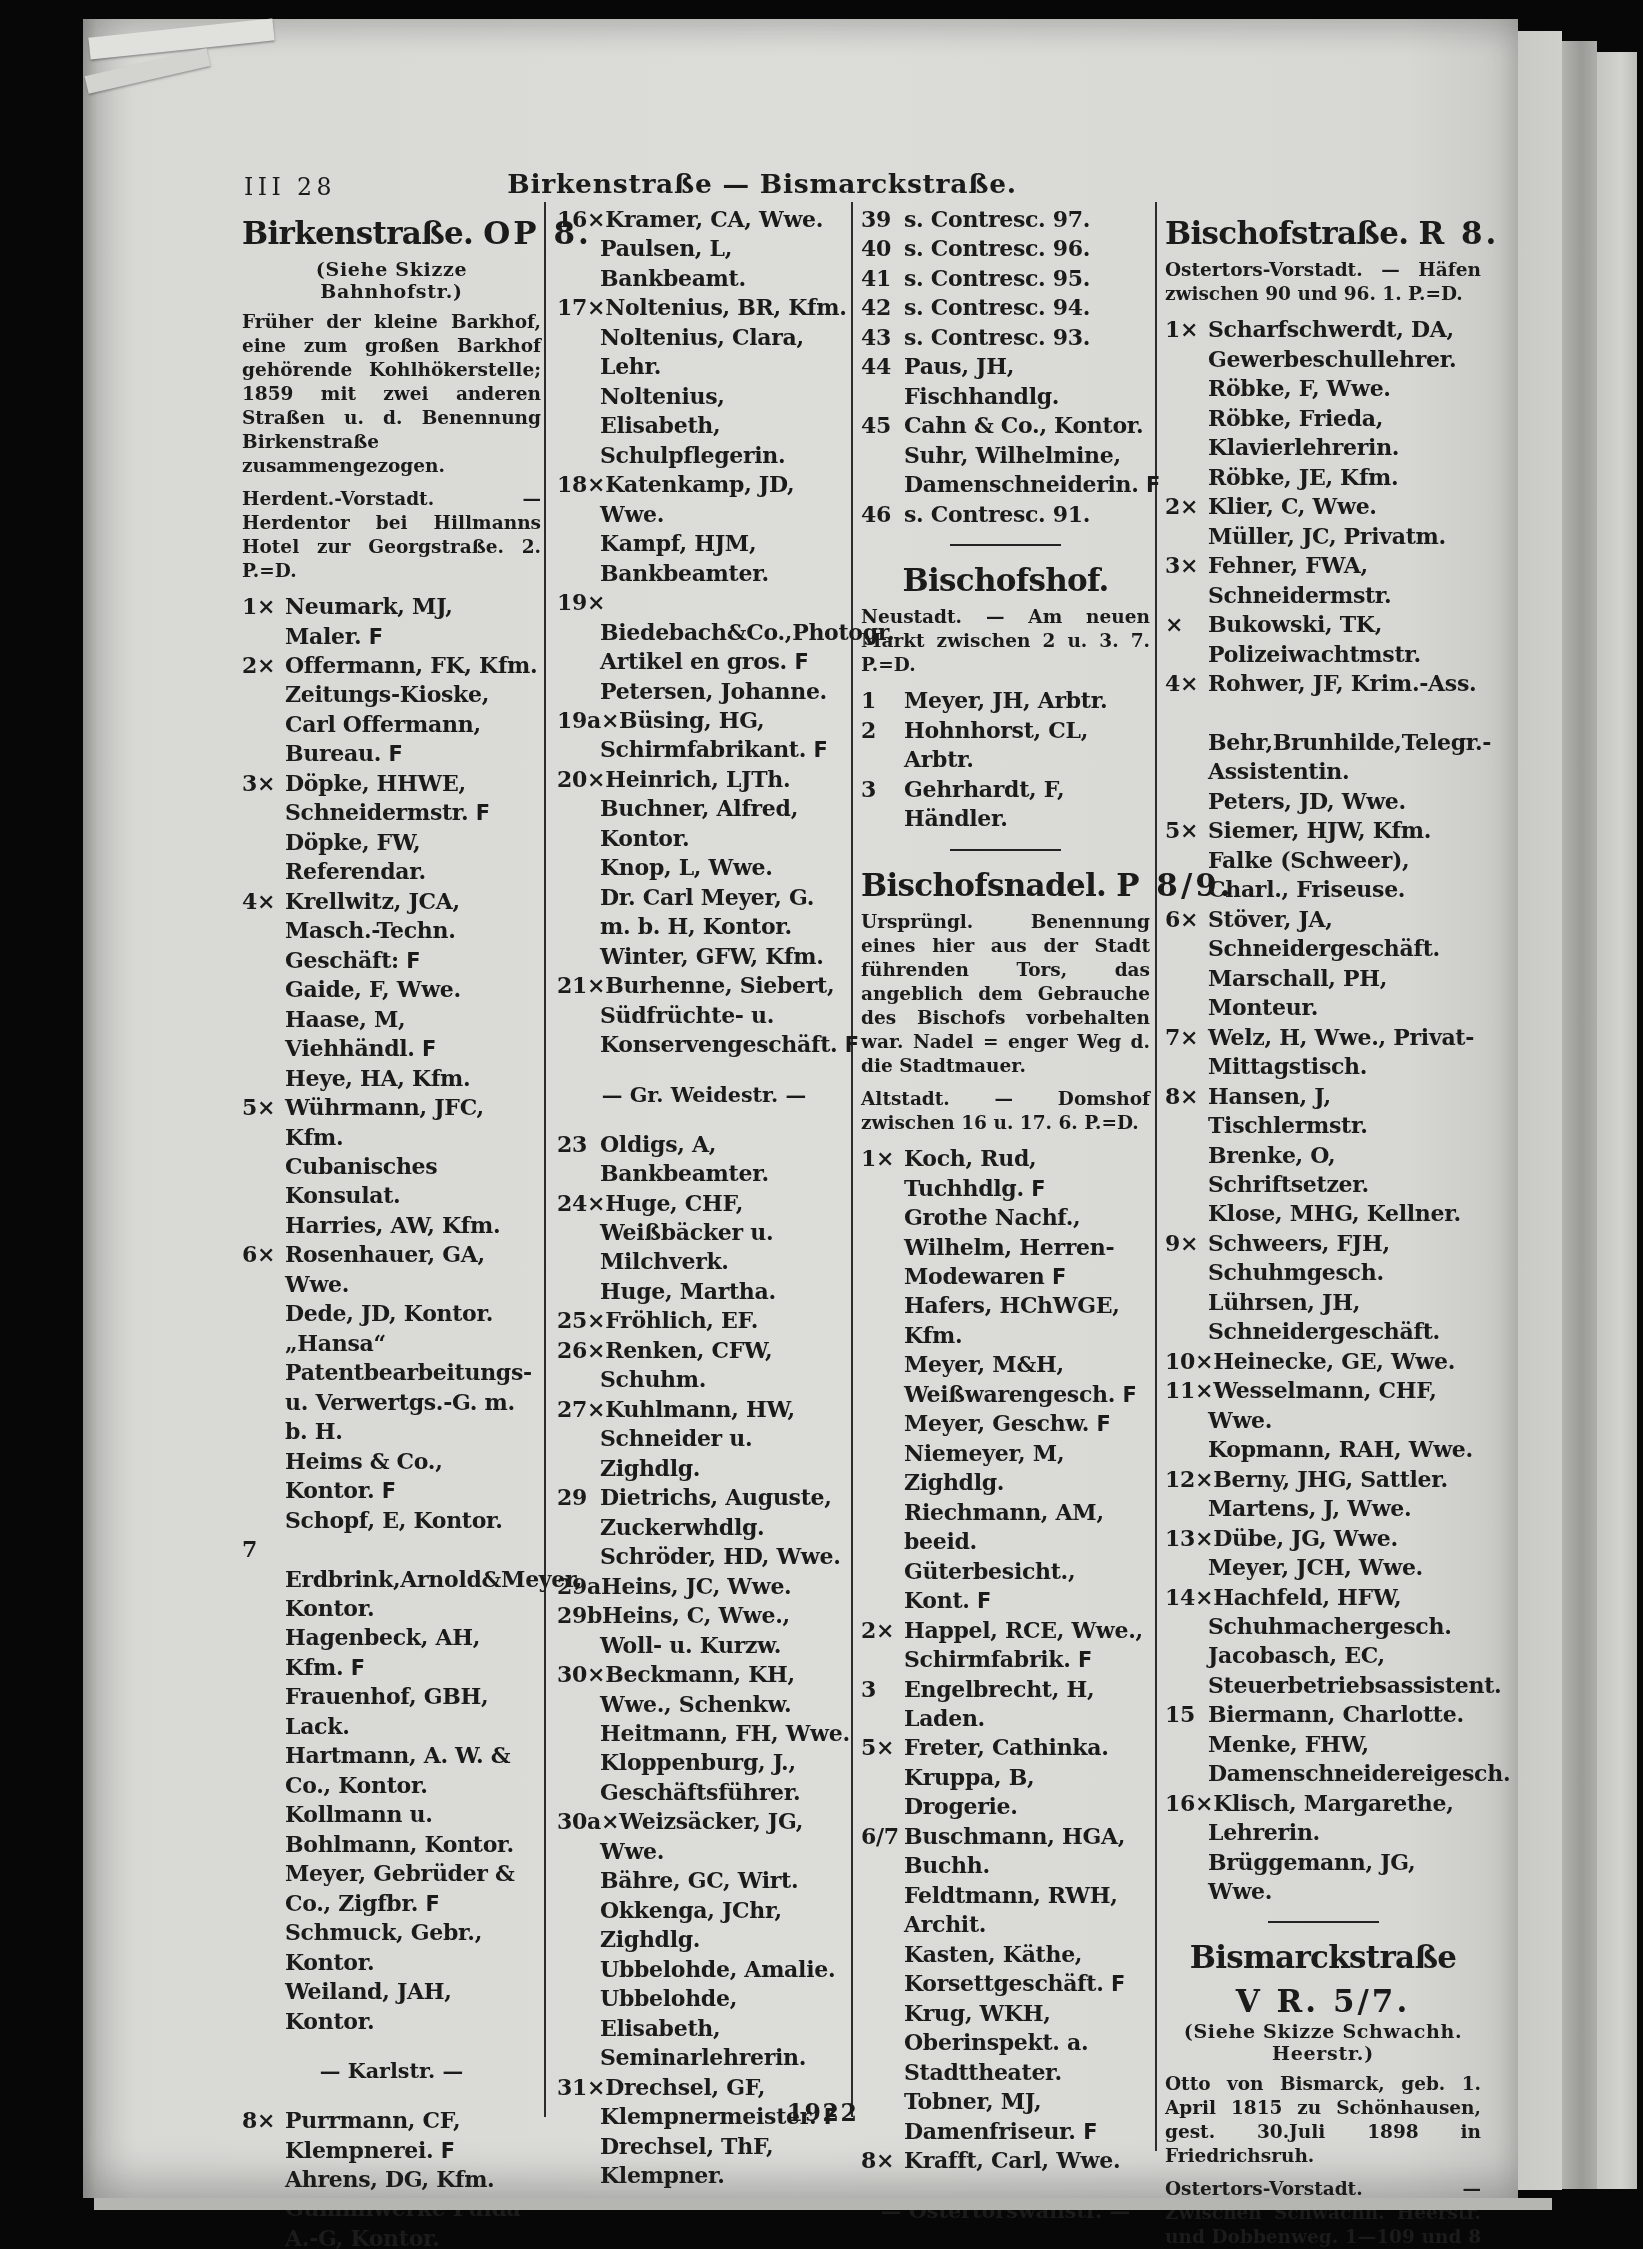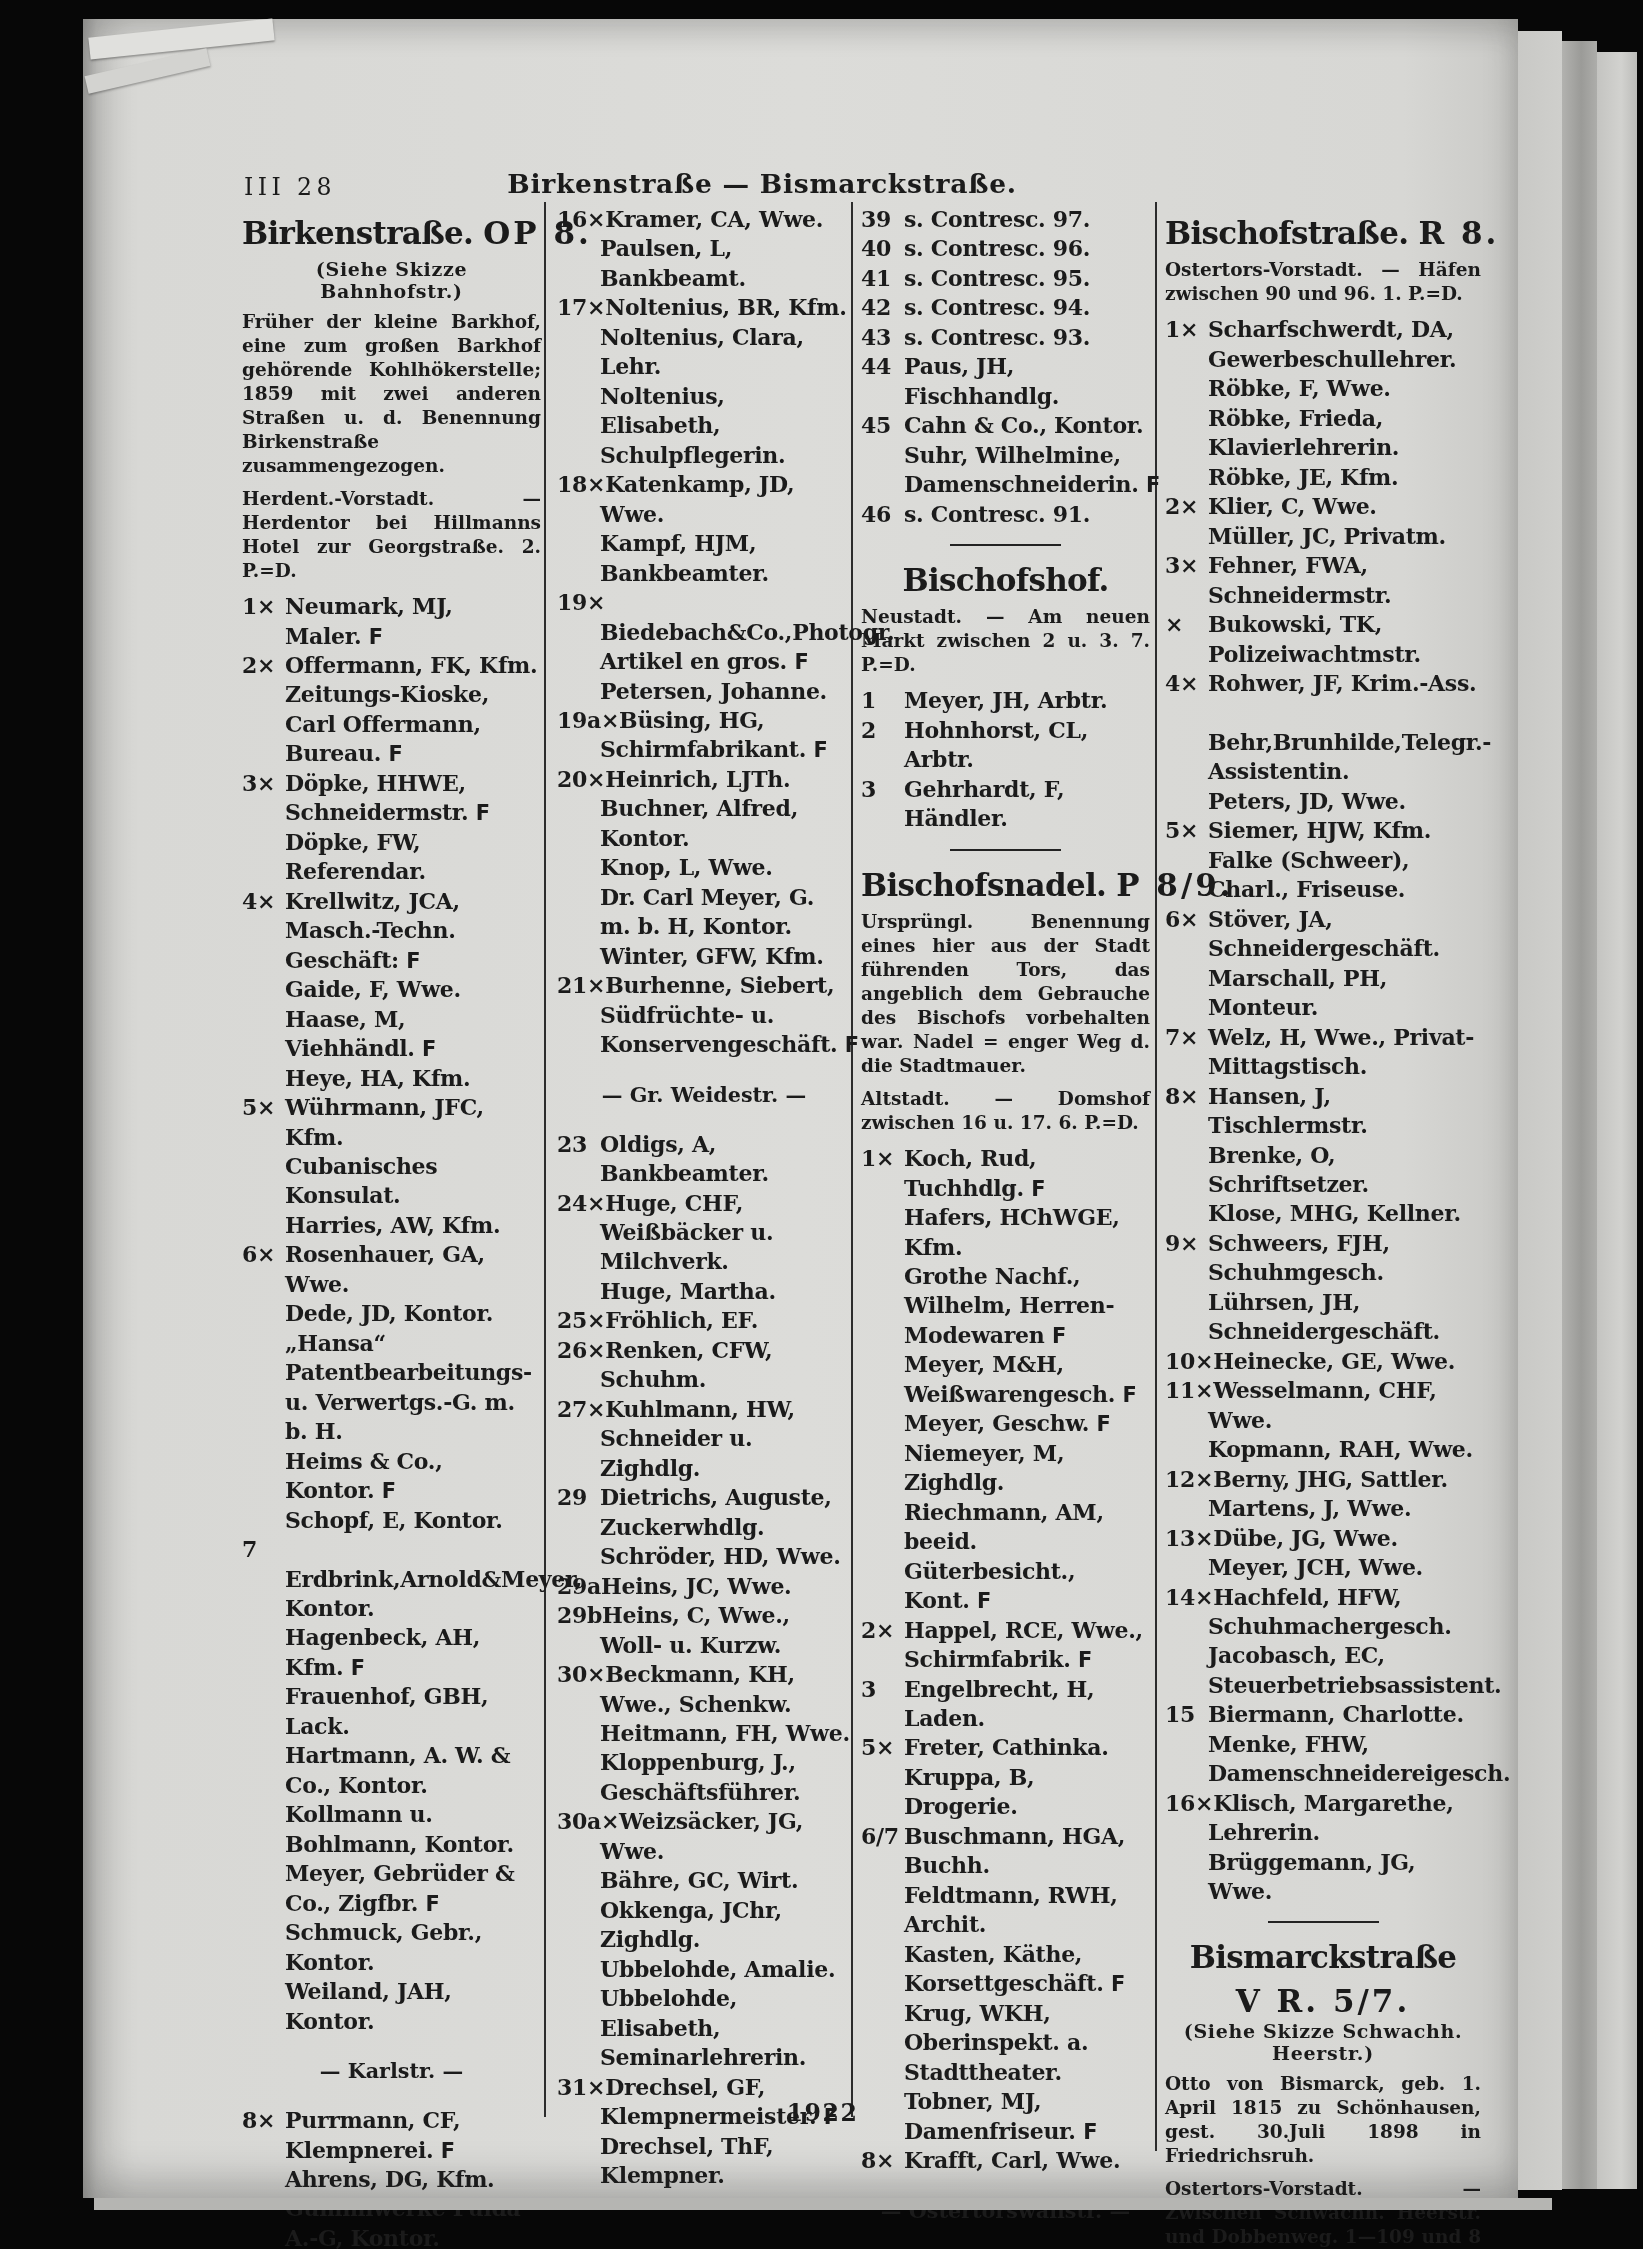--- a/index.html
+++ b/index.html
@@ -149,22 +149,22 @@
       <div class="h"><span class="hname">Bischofshof.</span></div>
       <div class="n">Neustadt. — Am neuen Markt zwischen 2 u. 3.  7. P.=D.</div>
       <div class="e"><span class="num">1</span><span class="txt">Meyer, JH, Arbtr.</span></div>
       <div class="e"><span class="num">2</span><span class="txt">Hohnhorst, CL, Arbtr.</span></div>
       <div class="e"><span class="num">3</span><span class="txt">Gehrhardt, F, Händler.</span></div>
       <div class="r"></div>
       <div class="h"><span class="hname">Bischofsnadel.</span> <span class="hgrid">P 8/9.</span></div>
       <div class="n">Ursprüngl. Benennung eines hier aus der Stadt führenden Tors, das angeblich dem Gebrauche des Bischofs vorbehalten war. Nadel = enger Weg d. die Stadtmauer.</div>
       <div class="n">Altstadt. — Domshof zwischen 16 u. 17.  6. P.=D.</div>
       <div class="e"><span class="num">1×</span><span class="txt">Koch, Rud, Tuchhdlg.</span><b class="fmark">F</b></div>
+      <div class="e"><span class="num"></span><span class="txt">Grothe Nachf., Wilhelm, Herren-Modewaren</span><b class="fmark">F</b></div>
       <div class="e"><span class="num"></span><span class="txt">Hafers, HChWGE, Kfm.</span></div>
-      <div class="e"><span class="num"></span><span class="txt">Grothe Nachf., Wilhelm, Herren-Modewaren</span><b class="fmark">F</b></div>
       <div class="e"><span class="num"></span><span class="txt">Meyer, M&amp;H, Weißwarengesch.</span><b class="fmark">F</b></div>
       <div class="e"><span class="num"></span><span class="txt">Meyer, Geschw.</span><b class="fmark">F</b></div>
       <div class="e"><span class="num"></span><span class="txt">Niemeyer, M, Zighdlg.</span></div>
       <div class="e"><span class="num"></span><span class="txt">Riechmann, AM, beeid. Güterbesicht., Kont.</span><b class="fmark">F</b></div>
       <div class="e"><span class="num">2×</span><span class="txt">Happel, RCE, Wwe., Schirmfabrik.</span><b class="fmark">F</b></div>
       <div class="e"><span class="num">3</span><span class="txt">Engelbrecht, H, Laden.</span></div>
       <div class="e"><span class="num">5×</span><span class="txt">Freter, Cathinka.</span></div>
       <div class="e"><span class="num"></span><span class="txt">Kruppa, B, Drogerie.</span></div>
       <div class="e"><span class="num">6/7</span><span class="txt">Buschmann, HGA, Buchh.</span></div>
       <div class="e"><span class="num"></span><span class="txt">Feldtmann, RWH, Archit.</span></div>

